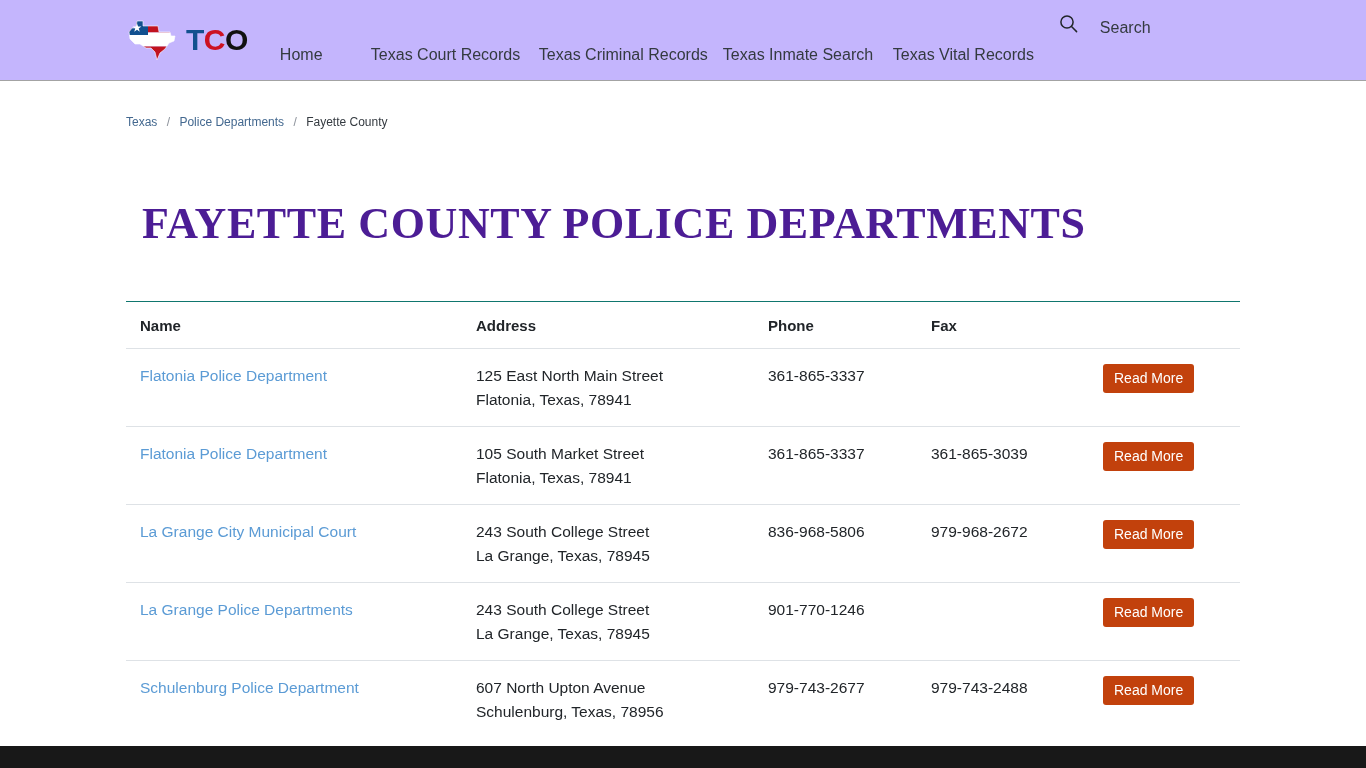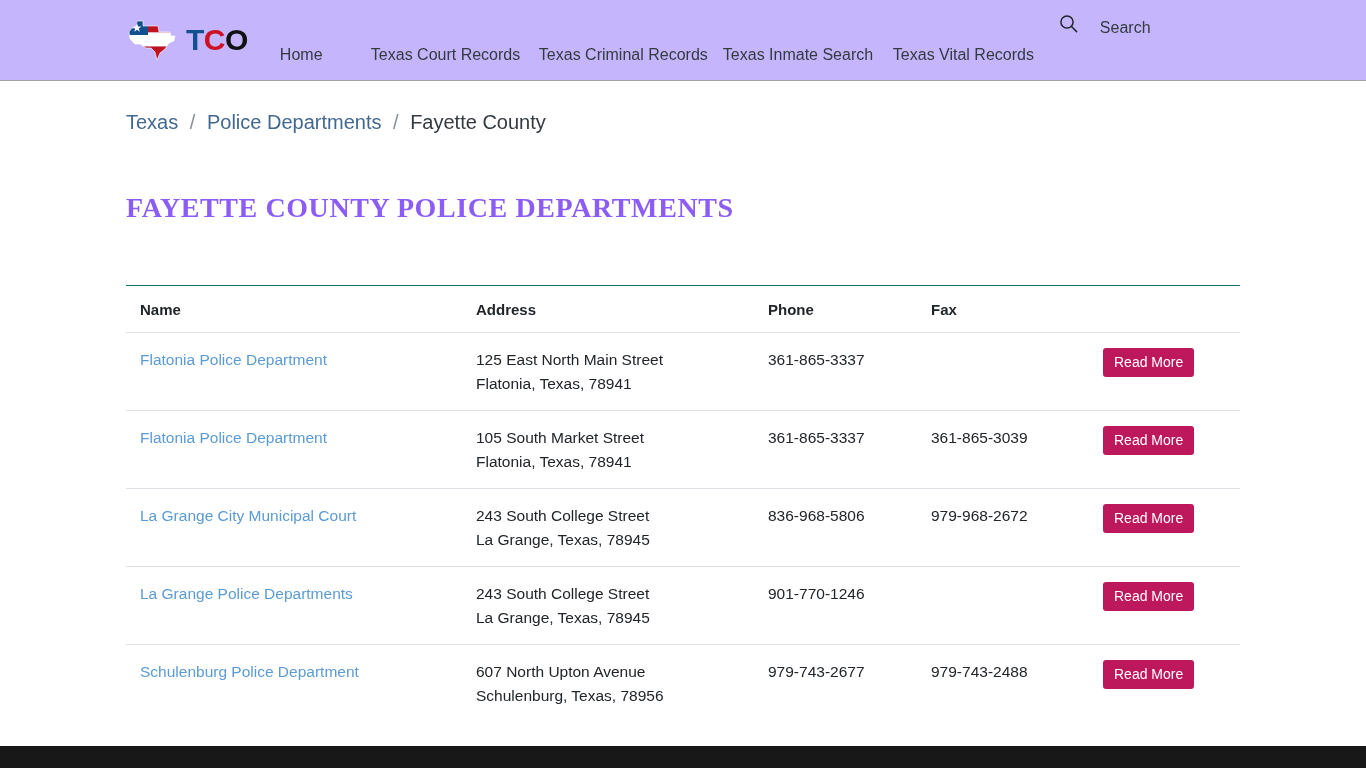--- a/index.html
+++ b/index.html
@@ -84,43 +84,43 @@
   .search-glyph { display: block; }
 
   
   .container {
     width: 1114px;
     margin: 0 auto;
     padding: 0;
   }
 
   .breadcrumb {
-    font-size: 20px;
+    font-size: 12px;
     line-height: 20px;
     padding-top: 31px;
     color: #343a40;
   }
   .breadcrumb a {
     color: #43688f;
     text-decoration: none;
   }
   .breadcrumb .sep {
     color: #8a9099;
     margin: 0 6px;
   }
   .breadcrumb .current { color: #343a40; }
 
   .page-title {
     font-family: "Liberation Serif", serif;
     font-weight: bold;
-    font-size: 28px;
+    font-size: 44px;
     line-height: 48px;
     letter-spacing: 0.6px;
-    color: #8b5cf6;
-    margin: 0;
+    color: #4c1d95;
+    margin: 16px;
     padding-top: 52px;
   }
 
   
   .results-table {
     width: 1114px;
     border-collapse: collapse;
     margin-top: 53px;
     table-layout: fixed;
   }
@@ -152,21 +152,21 @@
 
   .results-table tbody tr:last-child td { border-bottom: none; }
 
   .dept-link {
     color: #5b9bd5;
     text-decoration: none;
   }
 
   .btn-read-more {
     display: inline-block;
-    background: #be185d;
+    background: #c2410c;
     color: #ffffff;
     font-size: 14px;
     line-height: 18px;
     font-weight: normal;
     padding: 5px 11px 6px;
     border: none;
     border-radius: 3px;
     text-decoration: none;
     cursor: pointer;
     font-family: "Liberation Sans", sans-serif;

